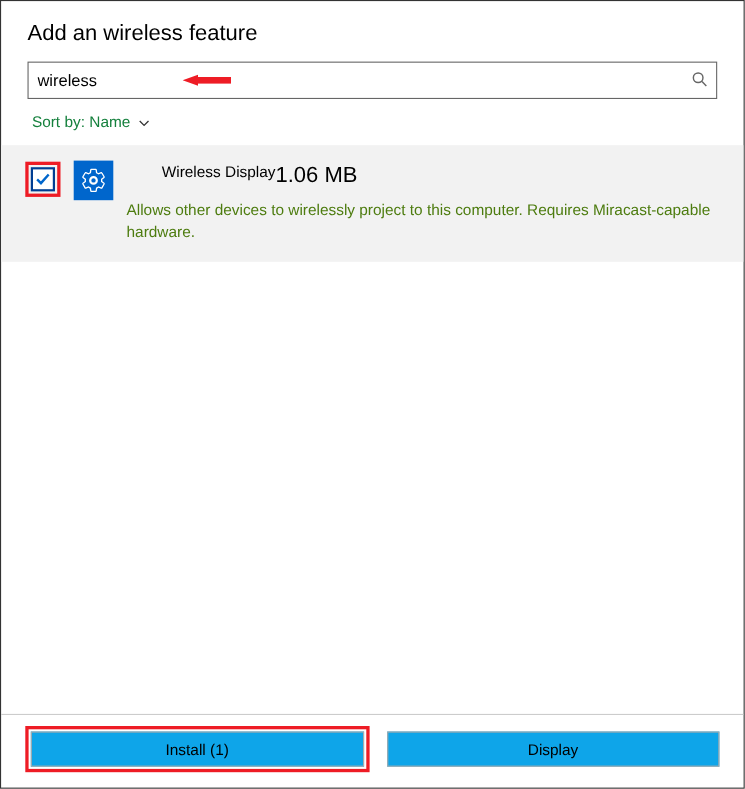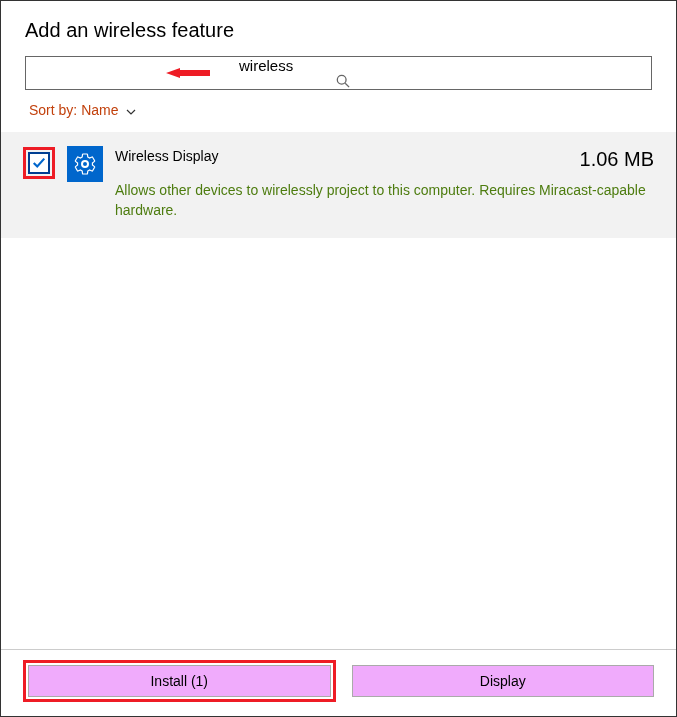--- a/index.html
+++ b/index.html
@@ -30,21 +30,20 @@
       margin-bottom: 14px;
     }
     .search-box {
       position: relative;
       border: 1px solid #666;
       height: 34px;
       display: flex;
       align-items: center;
       padding: 0 8px;
       margin-bottom: 12px;
-      flex-direction: column;
     }
     .search-input {
       border: none;
       outline: none;
       flex: 1;
       font-size: 15px;
       font-family: inherit;
       background: transparent;
     }
     .search-icon {
@@ -54,21 +53,21 @@
     }
     .arrow {
       position: absolute;
       left: 140px;
       top: 50%;
       transform: translateY(-50%);
       pointer-events: none;
     }
     .sort-row {
       font-size: 14px;
-      color: #c2410c;
+      color: #15803d;
       margin-bottom: 14px;
       padding-left: 4px;
     }
     .sort-row .chevron {
       display: inline-block;
       margin-left: 4px;
     }
     .feature-list {
       margin-left: -24px;
       margin-right: -24px;
@@ -110,22 +109,23 @@
     .gear-box svg {
       width: 24px;
       height: 24px;
     }
     .feature-text {
       flex: 1;
       padding-top: 2px;
     }
     .feature-header {
       display: flex;
-      justify-content: space-between;
+      justify-content: flex-start;
       margin-bottom: 10px;
+      margin-left: 32px;
     }
     .feature-name {
       font-size: 14px;
       color: #000;
     }
     .feature-size {
       font-size: 20px;
       color: #000;
     }
     .feature-desc {
@@ -140,21 +140,21 @@
       margin-left: -24px;
       margin-right: -24px;
       border-top: 1px solid #ccc;
       padding: 10px 22px 14px 22px;
       display: flex;
       gap: 16px;
     }
     .btn {
       flex: 1;
       height: 32px;
-      background: #f0abfc;
+      background: #0ea5e9;
       border: 1px solid #aaa;
       font-size: 14px;
       font-family: inherit;
       cursor: pointer;
       display: flex;
       align-items: center;
       justify-content: center;
     }
     .btn-install-wrap {
       border: 3px solid #ee1c25;

